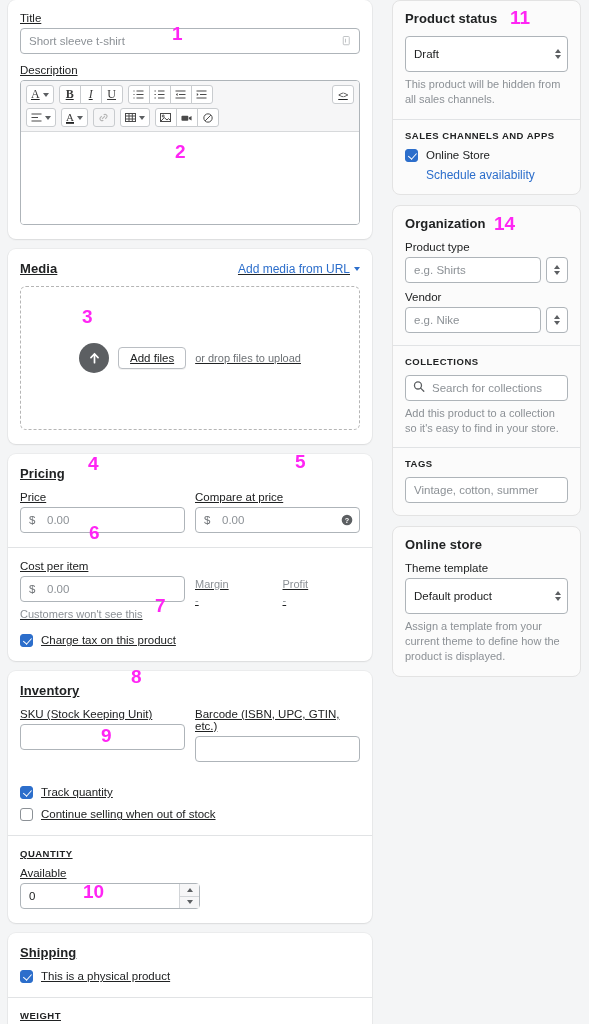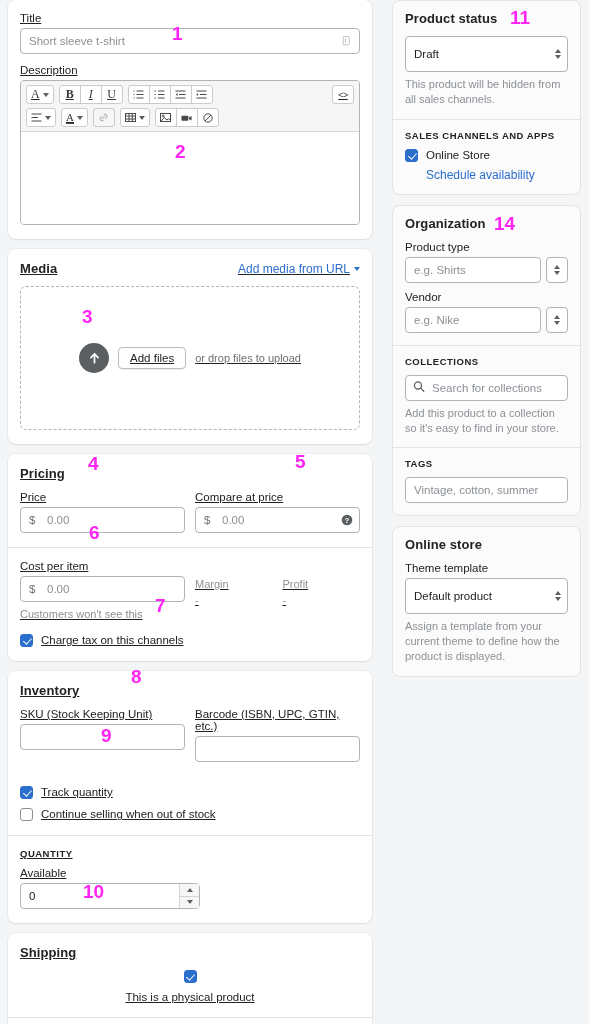--- a/index.html
+++ b/index.html
@@ -410,21 +410,21 @@
             </div>
             <div style="flex:1;">
               <div class="readout-label">Profit</div>
               <div class="readout-val">-</div>
             </div>
           </div>
         </div>
 
         <div class="cb-row" style="margin-top:12px;">
           <span class="cb on"></span>
-          <span class="cb-label">Charge tax on this channels</span>
+          <span class="cb-label">Charge tax on this product</span>
         </div>
       </div>
     </div>
 
     <div class="card">
       <div class="card-pad">
         <h2 class="sec-title">Inventory</h2>
         <div class="row2">
           <div>
             <label class="fld-label">SKU (Stock Keeping Unit)</label>
@@ -460,21 +460,21 @@
               <span style="width:0;height:0;border-left:3px solid transparent;border-right:3px solid transparent;border-top:4px solid #5c5f62;"></span>
             </div>
           </div>
         </div>
       </div>
     </div>
 
     <div class="card">
       <div class="card-pad">
         <h2 class="sec-title">Shipping</h2>
-        <div class="cb-row" style="margin-top:4px;flex-direction:column;">
+        <div class="cb-row" style="margin-top:4px;">
           <span class="cb on"></span>
           <span class="cb-label">This is a physical product</span>
         </div>
       </div>
 
       <div class="divider"></div>
 
       <div class="card-pad">
         <h3 class="sub-head">WEIGHT</h3>
         <div class="help-text" style="margin-top:0;margin-bottom:7px;">Used to calculate shipping rates at checkout and label prices during fulfillment.</div>

